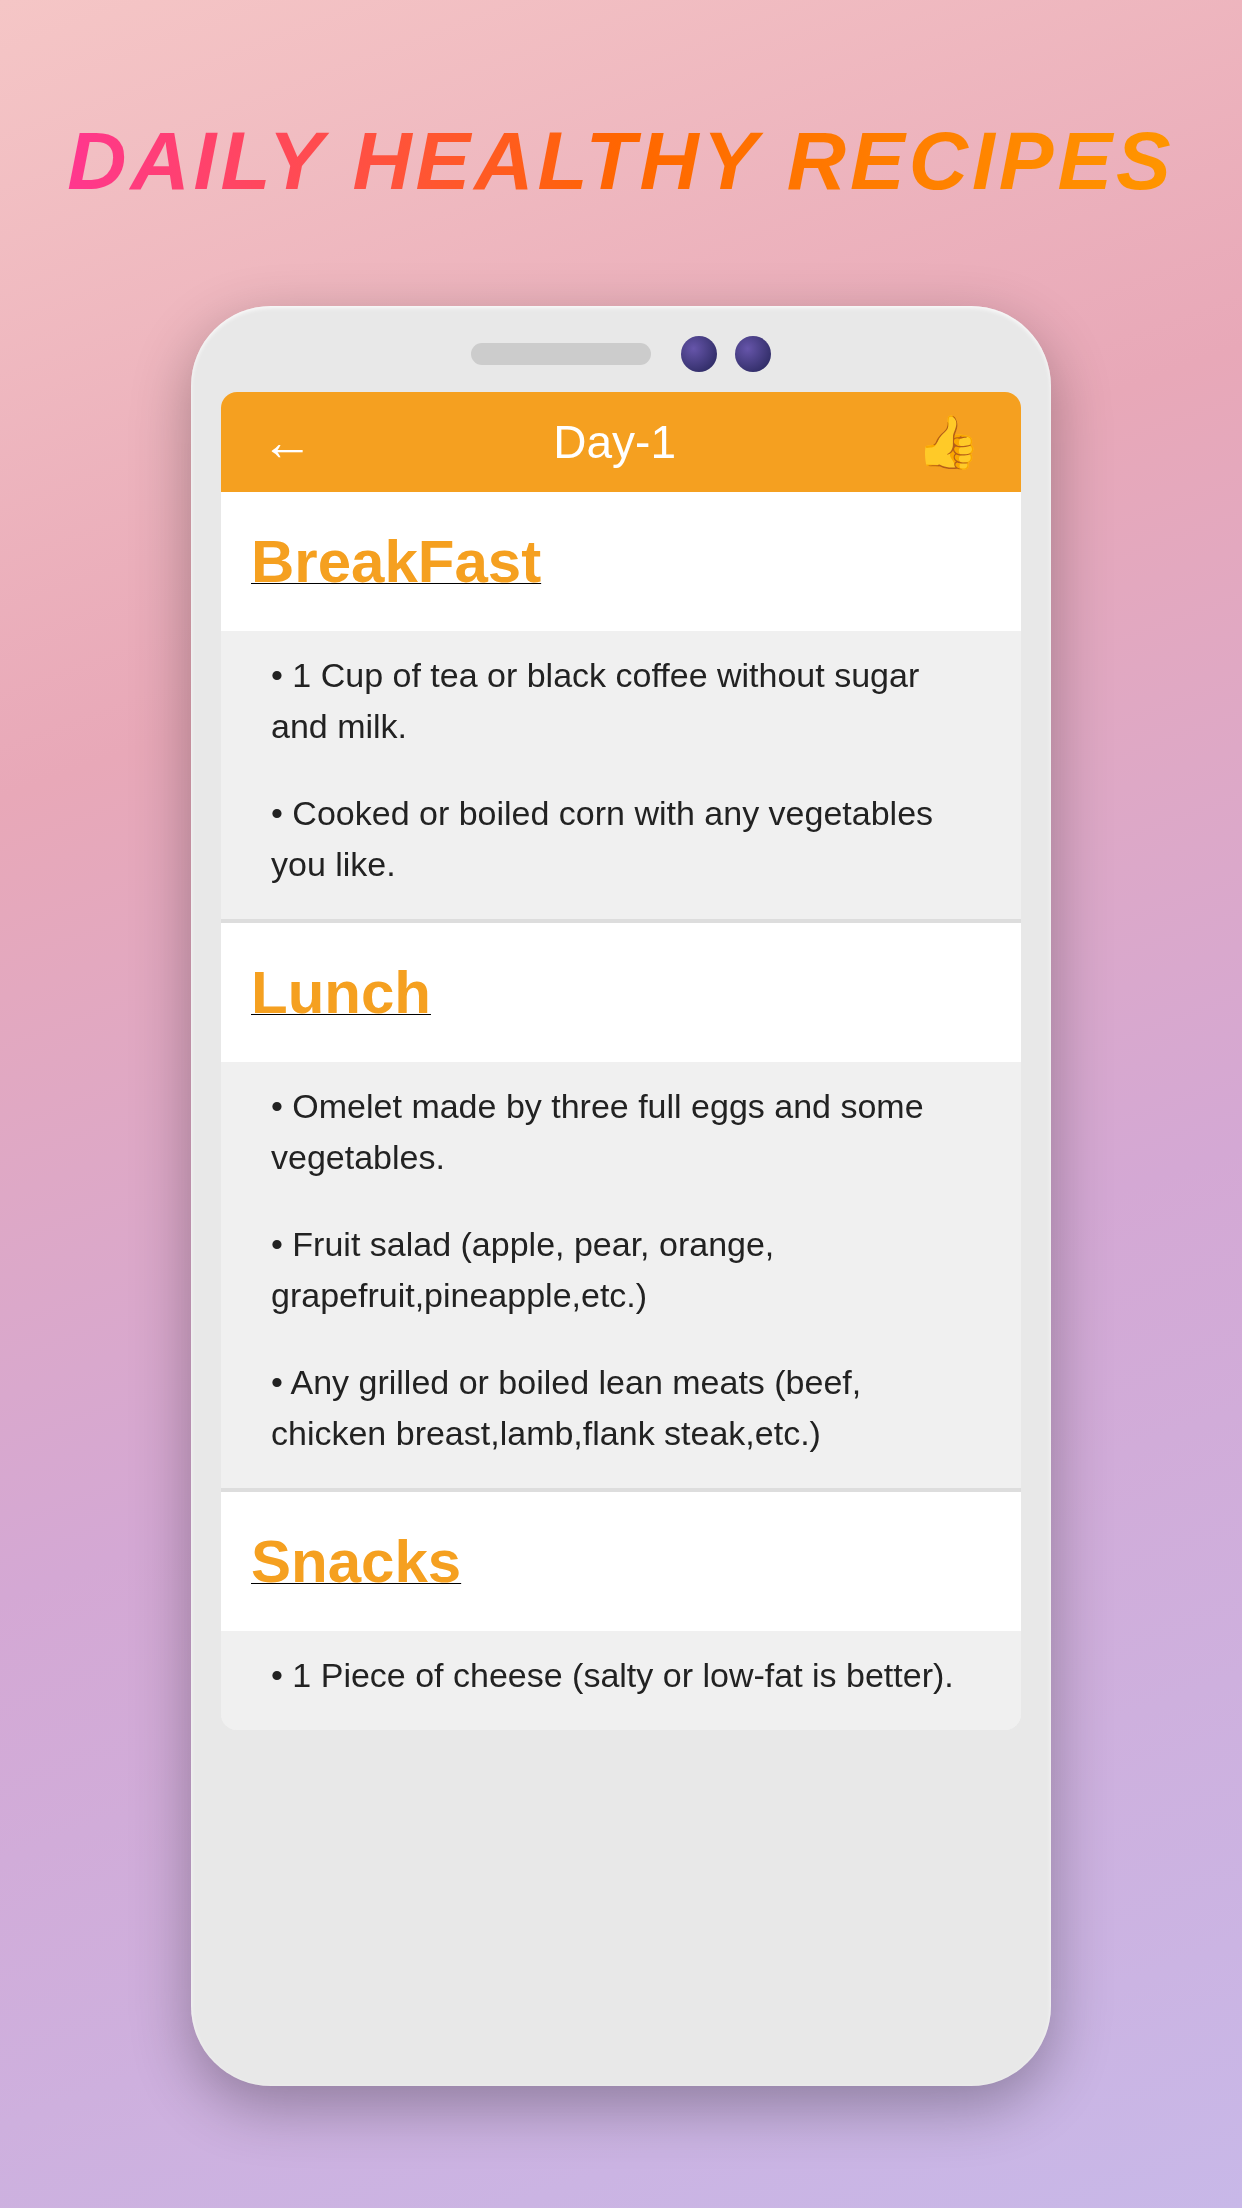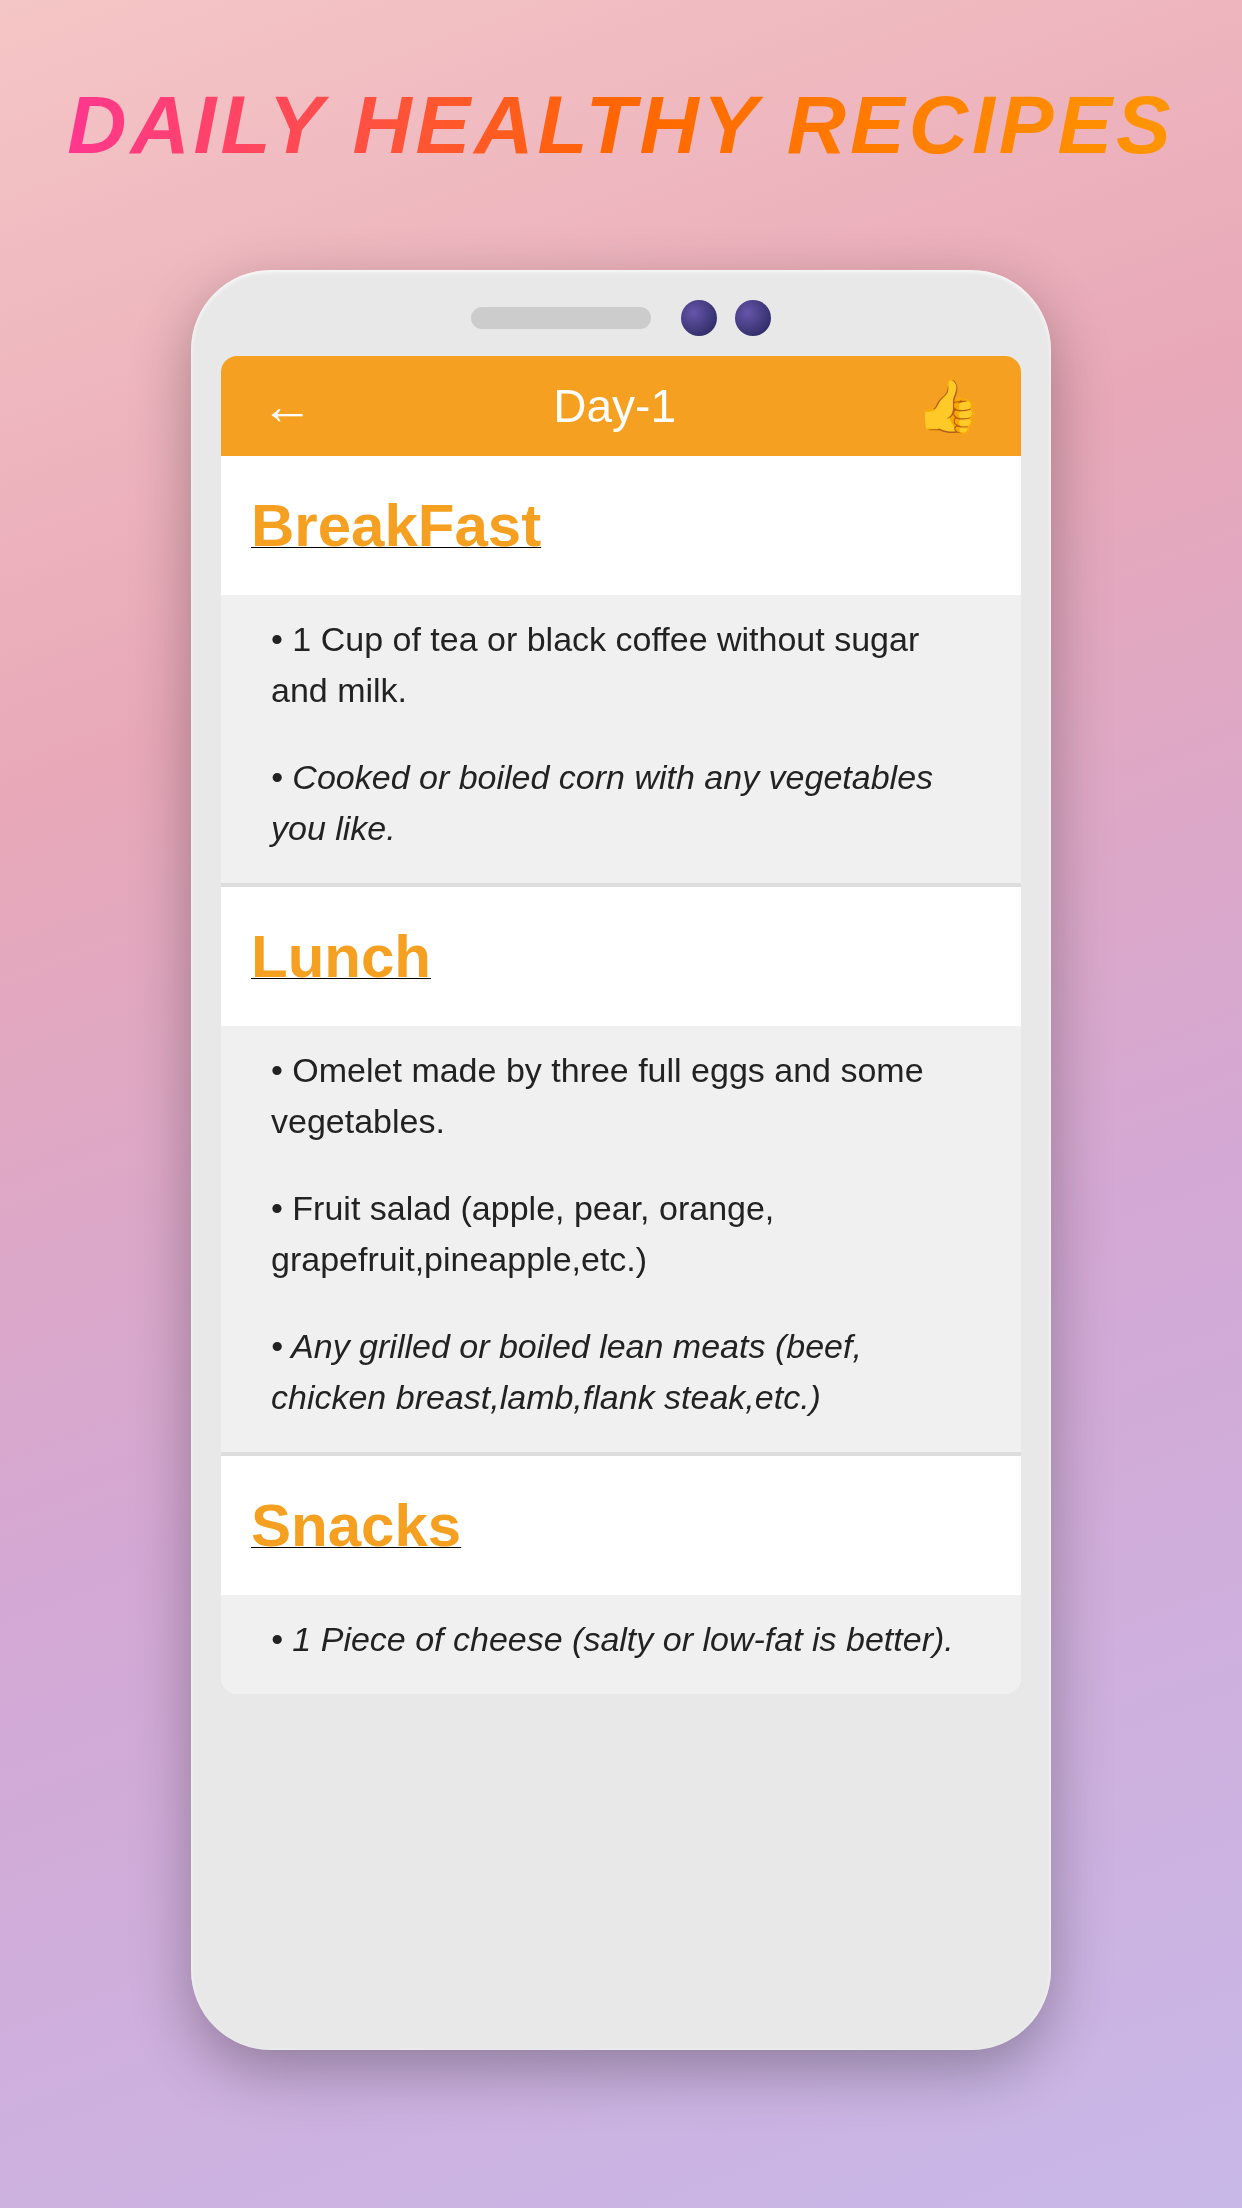--- a/index.html
+++ b/index.html
@@ -9,21 +9,21 @@
       height: 2208px;
       background: linear-gradient(160deg, #f5c6c6 0%, #e8a8b8 30%, #d4a8d4 60%, #c8b8e8 100%);
       display: flex;
       flex-direction: column;
       align-items: center;
       font-family: 'Arial', sans-serif;
       overflow: hidden;
     }
 
     .app-title {
-      margin-top: 80px;
+      margin-top: 116px;
       font-size: 82px;
       font-weight: 900;
       font-style: italic;
       text-transform: uppercase;
       letter-spacing: 4px;
       
       background: linear-gradient(to right, #ff3399, #ff6600, #ff9900);
       -webkit-background-clip: text;
       -webkit-text-fill-color: transparent;
       background-clip: text;
@@ -137,21 +137,20 @@
     .content-item {
       font-size: 34px;
       color: #222;
       line-height: 1.5;
       margin-bottom: 36px;
       font-weight: 500;
     }
 
     .content-item:last-child {
       margin-bottom: 10px;
-      font-style: italic;
     }
 
     .divider {
       height: 4px;
       background: #ddd;
     }
   </style>
 </head>
 <body>
 

